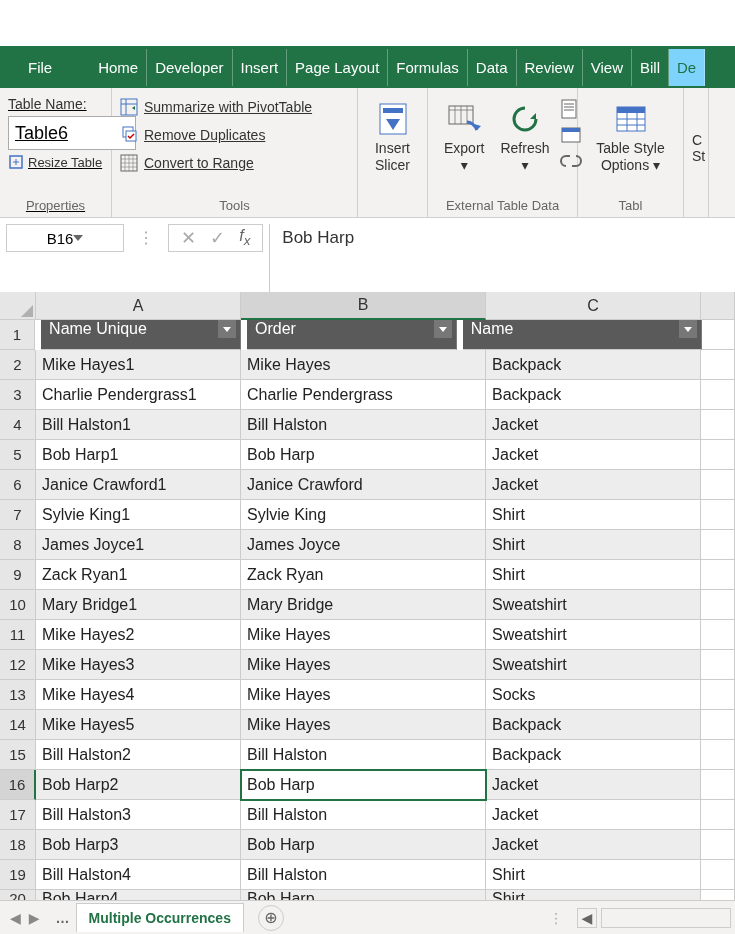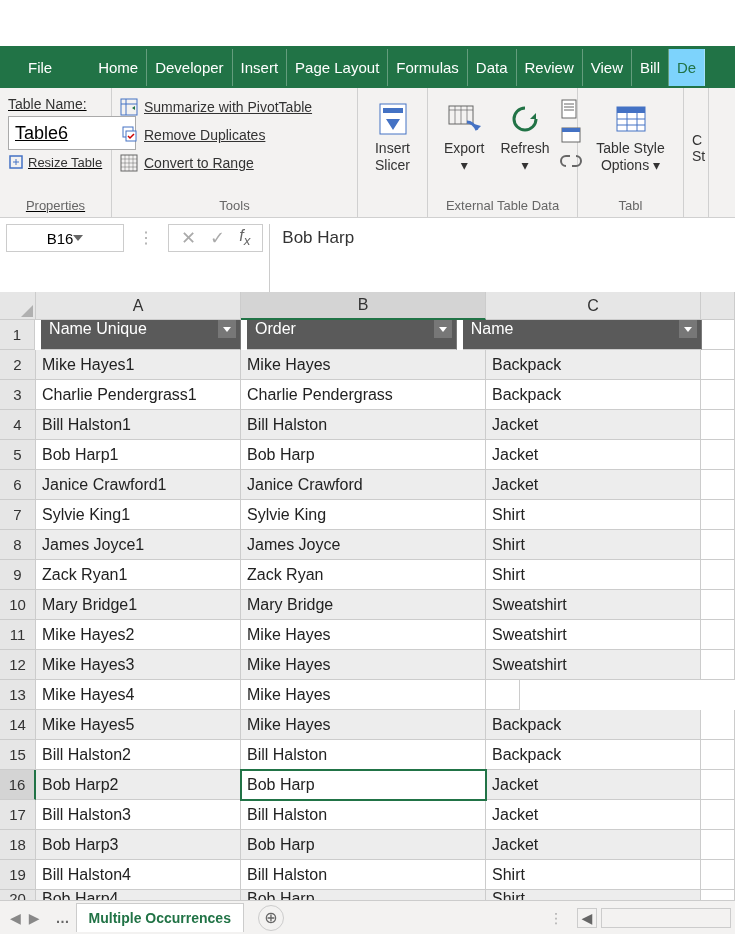--- a/index.html
+++ b/index.html
@@ -343,20 +343,21 @@
         <div class="row-h">12</div>
         <div class="cell cA band">Mike Hayes3</div>
         <div class="cell cB band">Mike Hayes</div>
         <div class="cell cC band">Sweatshirt</div>
         <div class="cell cD"></div>
       </div>
       <div class="row">
         <div class="row-h">13</div>
         <div class="cell cA">Mike Hayes4</div>
         <div class="cell cB">Mike Hayes</div>
+        <div class="cell cC">Socks</div>
         <div class="cell cD"></div>
       </div>
       <div class="row">
         <div class="row-h">14</div>
         <div class="cell cA band">Mike Hayes5</div>
         <div class="cell cB band">Mike Hayes</div>
         <div class="cell cC band">Backpack</div>
         <div class="cell cD"></div>
       </div>
       <div class="row">

